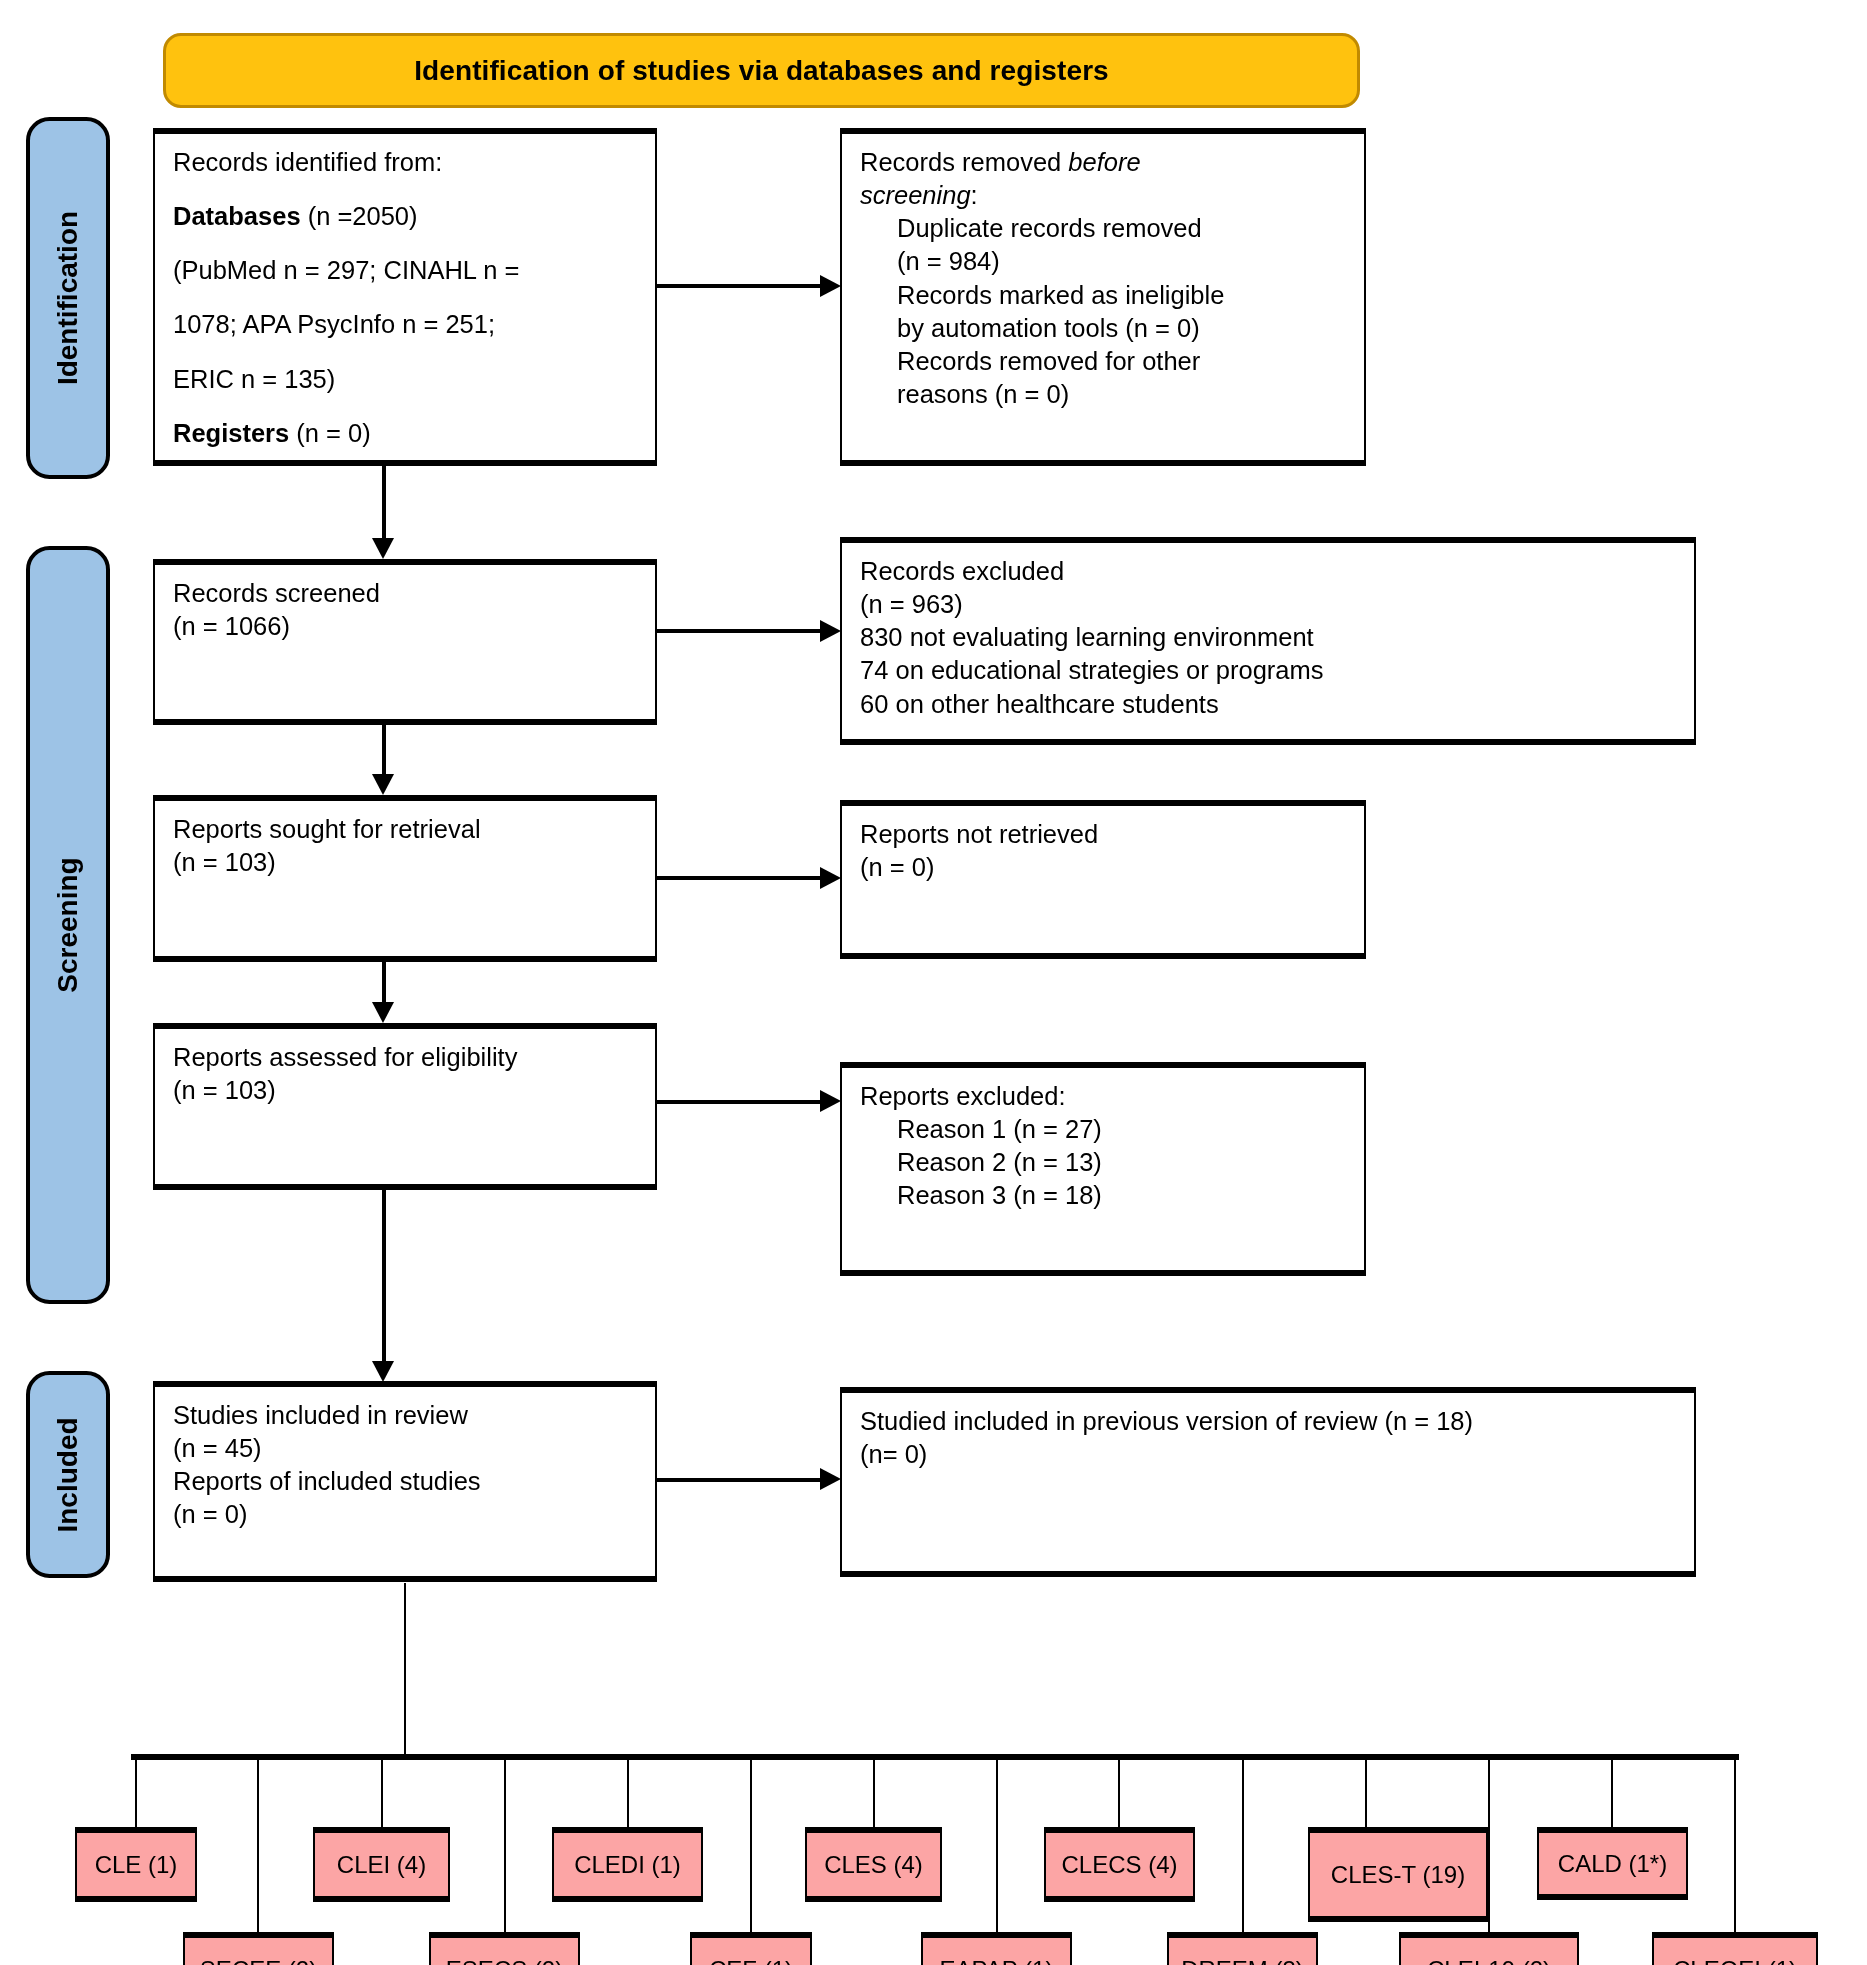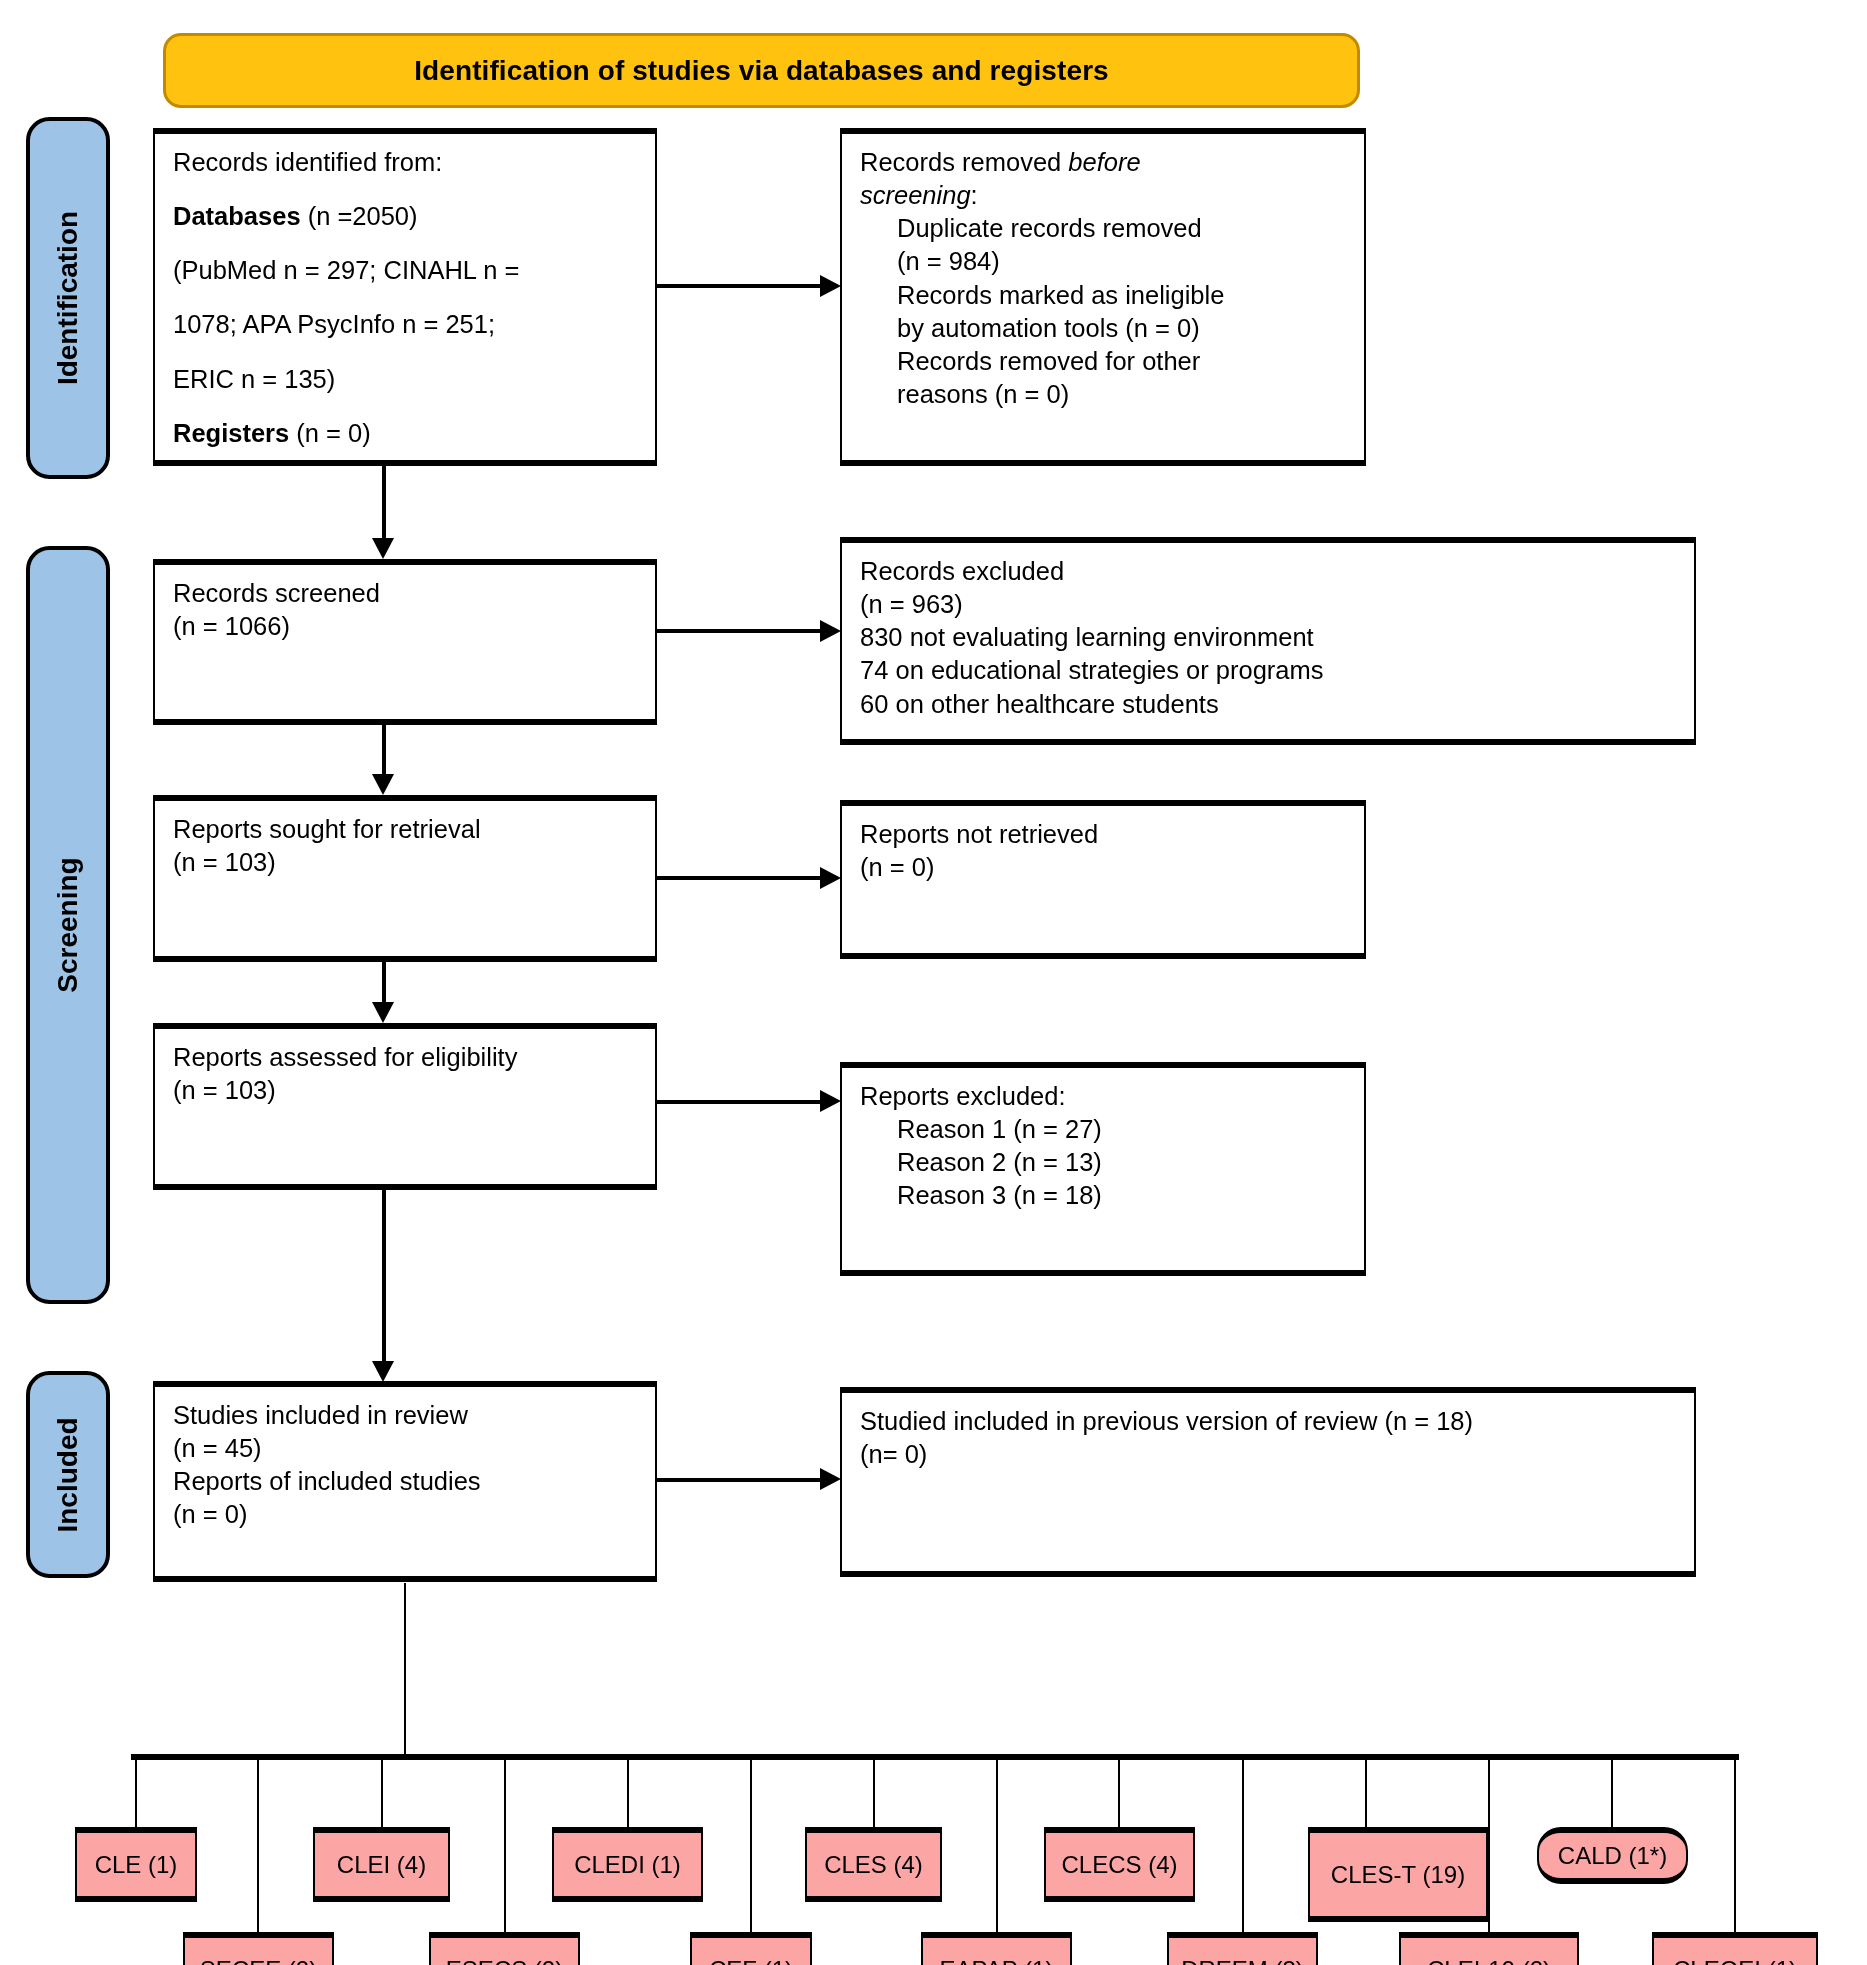--- a/index.html
+++ b/index.html
@@ -300,21 +300,21 @@
       </div>
       <div class="chip" style="left: 805px; top: 1827px; width: 137px; height: 75px;">
         <span>CLES (4)</span>
       </div>
       <div class="chip" style="left: 1044px; top: 1827px; width: 151px; height: 75px;">
         <span>CLECS (4)</span>
       </div>
       <div class="chip" style="left: 1308px; top: 1827px; width: 180px; height: 95px;">
         <span>CLES-T (19)</span>
       </div>
-      <div class="chip" style="left: 1537px; top: 1827px; width: 151px; height: 57px; border-radius: 24px;">
+      <div class="chip" style="left: 1537px; top: 1827px; width: 151px; height: 73px;">
         <span>CALD (1*)</span>
       </div>
     </div>
   <div id="chips-bottom">
       <div class="chip" style="left: 183px; top: 1932px; width: 151px; height: 75px;">
         <span>SECEE (2)</span>
       </div>
       <div class="chip" style="left: 429px; top: 1932px; width: 151px; height: 75px;">
         <span>ESECS (2)</span>
       </div>

